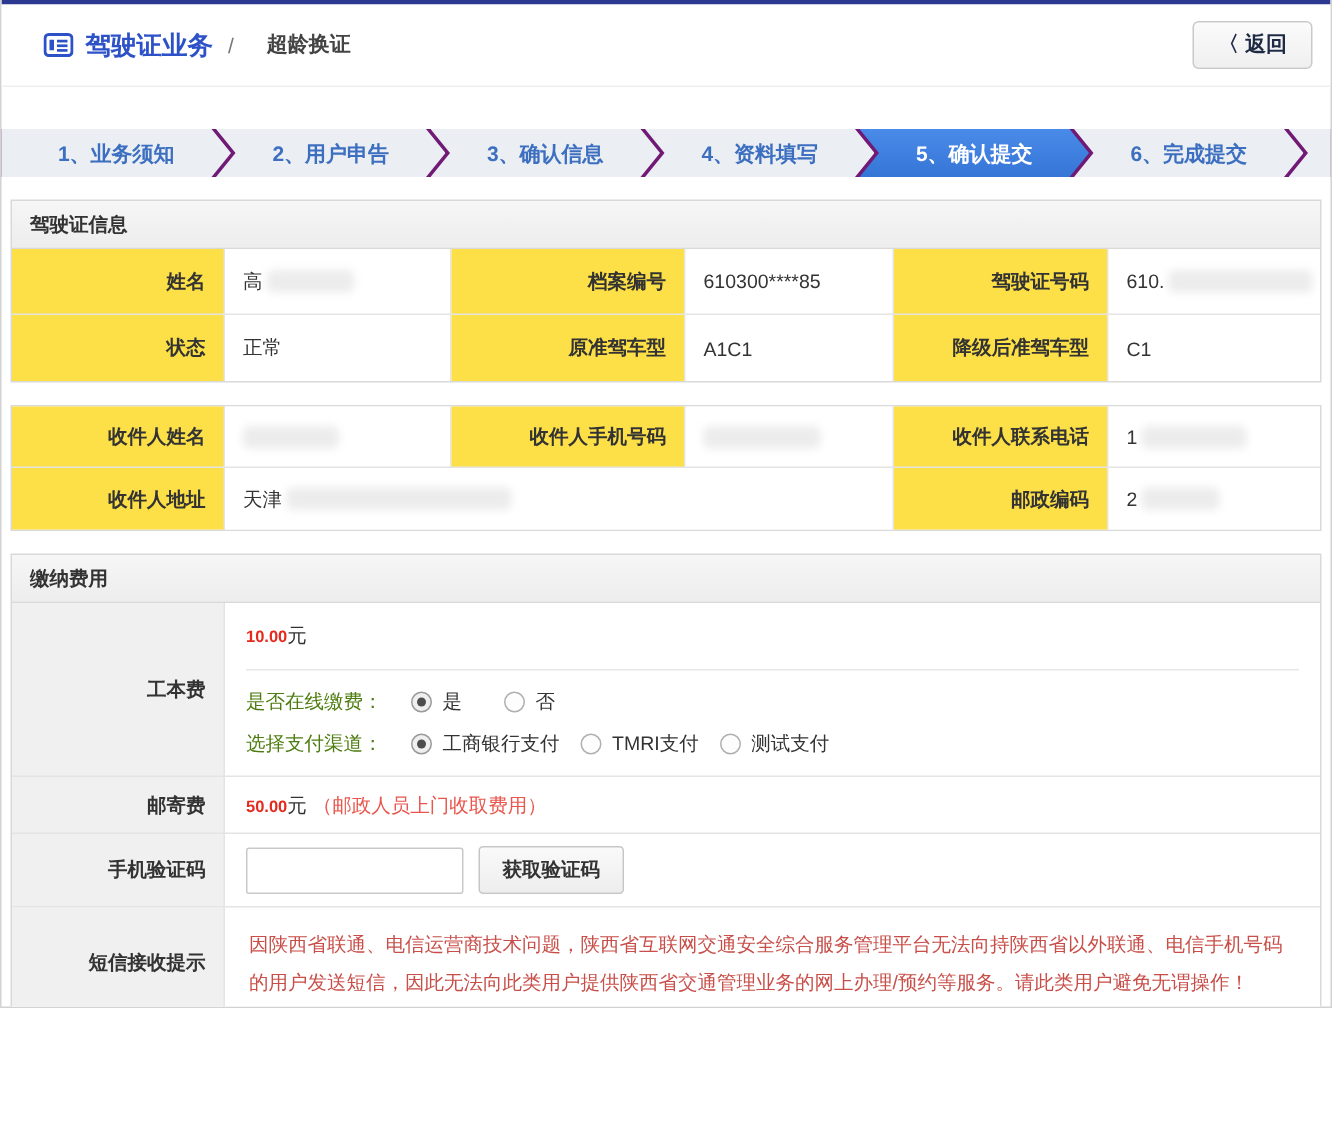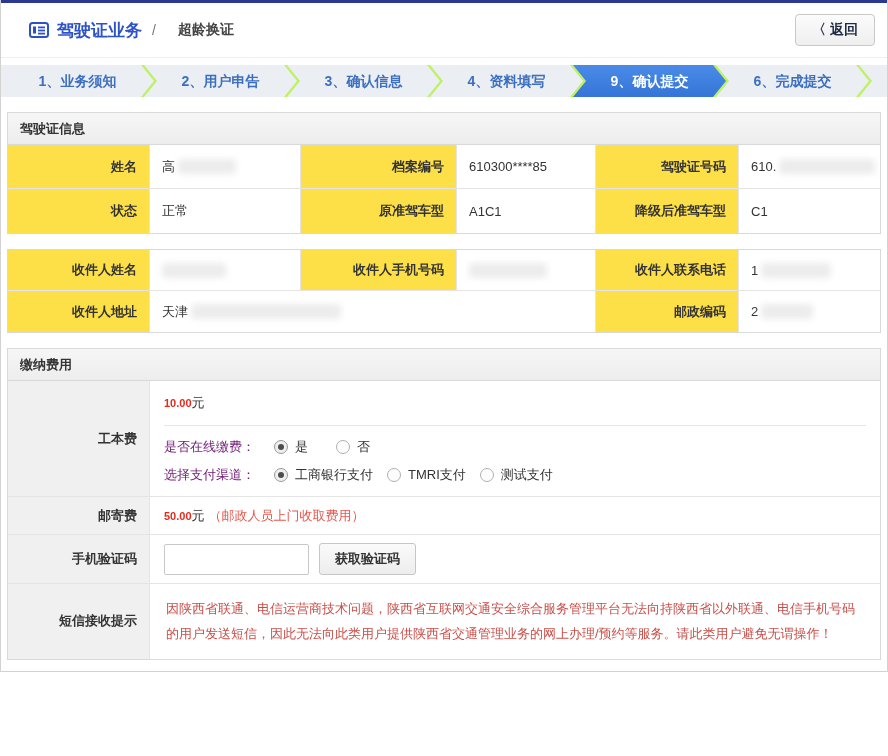--- a/index.html
+++ b/index.html
@@ -13,21 +13,21 @@
          padding:0 12px 0 28px; border-bottom:1px solid #eee; background:#fff; }
   .hdr-left { display:flex; align-items:center; gap:8px; }
   .hdr-title { color:#2d52c8; font-size:17px; font-weight:bold; }
   .hdr-sep { color:#777; font-size:14px; margin:0 2px; }
   .hdr-sub { color:#444; font-size:14px; font-weight:bold;margin-left:12px; }
   .back-btn { display:inline-flex; align-items:center; gap:4px; padding:6px 16px; background:linear-gradient(#fbfbfb,#efefef);
               border:1px solid #c9c9c9; border-radius:4px; color:#1f2a44; font-size:14px; font-weight:bold; cursor:pointer; }
   .back-ico { font-weight:bold; font-size:14px; }
 
   
-  .steps { margin-top:7px; height:32px; background:#bef264; display:flex; overflow:hidden; }
+  .steps { margin-top:28px; height:32px; background:#701a75; display:flex; overflow:hidden; }
   .step { flex:0 0 153px; height:32px; line-height:32px; text-align:center; font-size:14px; font-weight:bold;
           color:#3c6fc0; background:#ebeef3;
           clip-path:polygon(0 0, calc(100% - 13px) 0, 100% 50%, calc(100% - 13px) 100%, 0 100%, 13px 50%); }
   .step:first-child { clip-path:polygon(0 0, calc(100% - 13px) 0, 100% 50%, calc(100% - 13px) 100%, 0 100%); }
   .step + .step, .step-fill { margin-left:-10px; }
   .step.active { background:linear-gradient(#4a8ae8,#3575d6); color:#fff; }
   .step-fill { flex:0 0 135px; height:32px; background:#ebeef3;
           clip-path:polygon(0 0, calc(100% - 13px) 0, 100% 50%, calc(100% - 13px) 100%, 0 100%, 13px 50%); }
 
   .content { padding:0 6px; }
@@ -54,21 +54,21 @@
              display:flex; align-items:center; justify-content:flex-end; padding-right:12px; font-weight:bold; }
   .pay-val { border-bottom:1px solid #e4e4e4; padding:0 14px; display:flex; flex-direction:column; justify-content:center; }
   .pay-row:last-child .pay-lbl, .pay-row:last-child .pay-val { border-bottom:none; }
   .fee-line { padding:13px 0; font-size:13px; }
   .fee-amount { color:#e52a1d; font-size:11px; font-weight:bold; }
   .fee-unit { color:#333; font-size:13px; }
   .fee-note { color:#e8574d; font-size:13px; margin-left:4px; }
   .subdivider { border-bottom:1px solid #e7e7e7; }
   .radio-block { padding:12px 0; display:flex; flex-direction:column; gap:10px; }
   .radio-line { display:flex; align-items:center; gap:14px; }
-  .radio-q { color:#701a75; min-width:96px; }
+  .radio-q { color:#4d7c0f; min-width:96px; }
   .radio-opt { display:inline-flex; align-items:center; gap:7px; cursor:pointer; }
   .rdot { width:14px; height:14px; border-radius:50%; border:1px solid #b0b0b0; background:#fdfdfd;
           display:inline-flex; align-items:center; justify-content:center; }
   .rdot.sel { background:#efefef; border-color:#9a9a9a; }
   .rdot.sel::after { content:""; width:6px; height:6px; border-radius:50%; background:#4d4d4d; }
   .code-wrap { display:flex; align-items:center; gap:10px; padding:8px 0; }
   .code-input { width:145px; height:31px; border:1px solid #c9c9c9; border-radius:2px; padding:0 8px; font-size:13px; }
   .code-btn { height:32px; padding:0 15px; background:linear-gradient(#fafafa,#ededed); border:1px solid #c6c6c6;
               border-radius:3px; font-size:13px; font-weight:bold; color:#333; cursor:pointer; }
   .notice { color:#c84f49; line-height:1.95; padding:12px 2px; font-size:13px; }
@@ -103,21 +103,21 @@
       <span class="back-ico">〈</span>
       <span>返回</span>
     </button>
   </div>
 
   <div class="steps">
     <div class="step">1、业务须知</div>
     <div class="step">2、用户申告</div>
     <div class="step">3、确认信息</div>
     <div class="step">4、资料填写</div>
-    <div class="step active">9、确认提交</div>
+    <div class="step active">5、确认提交</div>
     <div class="step">6、完成提交</div>
     <div class="step-fill"></div>
   </div>
 
   <div class="content">
 
     <div class="section">
       <div class="sec-hd">驾驶证信息</div>
       <div class="grid6">
         <div class="cell lbl">姓名</div>

